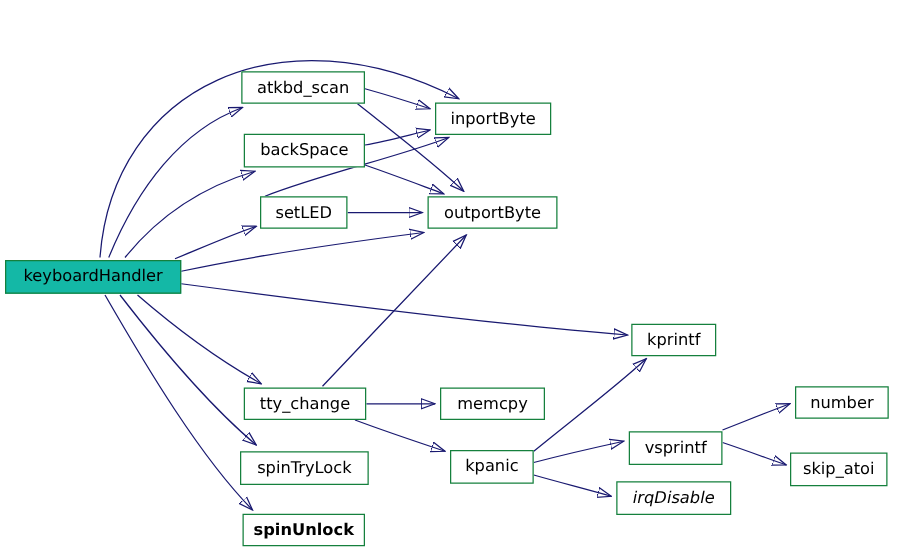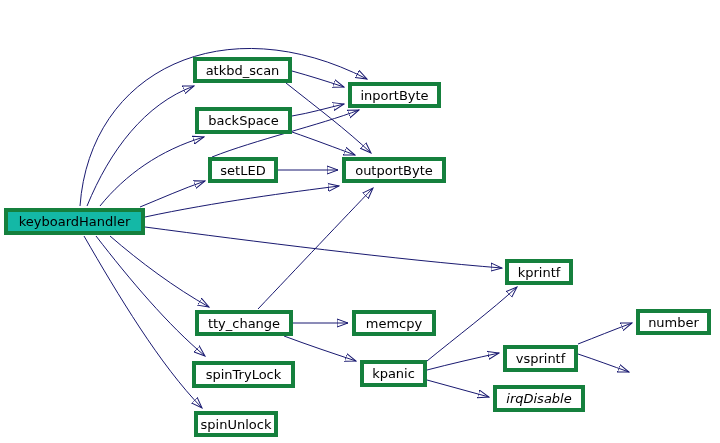--- a/index.html
+++ b/index.html
@@ -23,21 +23,21 @@
     height: 443px;
   }
   .edges path {
     fill: none;
     stroke: #191970;
     stroke-width: 1;
   }
   .node {
     position: absolute;
     box-sizing: border-box;
-    border: 4px solid #15803d;
+    border: 1px solid #15803d;
     background: #ffffff;
     color: #000000;
     font-size: 13px;
     line-height: 1;
     display: flex;
     align-items: center;
     justify-content: center;
     white-space: nowrap;
     cursor: pointer;
   }
@@ -91,19 +91,20 @@
   <div class="node root" style="left:4px;   top:208px; width:141px; height:27px;">keyboardHandler</div>
   <div class="node" style="left:193px; top:57px;  width:99px;  height:26px;">atkbd_scan</div>
   <div class="node" style="left:195px; top:107px; width:97px;  height:27px;">backSpace</div>
   <div class="node" style="left:208px; top:157px; width:70px;  height:26px;">setLED</div>
   <div class="node" style="left:348px; top:82px;  width:93px;  height:26px;">inportByte</div>
   <div class="node" style="left:342px; top:157px; width:104px; height:26px;">outportByte</div>
   <div class="node" style="left:505px; top:259px; width:68px;  height:26px;">kprintf</div>
   <div class="node" style="left:195px; top:310px; width:98px;  height:26px;">tty_change</div>
   <div class="node" style="left:352px; top:310px; width:84px;  height:26px;">memcpy</div>
   <div class="node" style="left:192px; top:361px; width:103px; height:27px;">spinTryLock</div>
-  <div class="node" style="left:194px; top:411px; width:84px;  height:26px;">spinUnlock</div>
+  <div class="node" style="left:194px; top:411px; width:98px;  height:26px;font-weight:bold;">spinUnlock</div>
   <div class="node" style="left:360px; top:360px; width:67px;  height:27px;">kpanic</div>
   <div class="node" style="left:503px; top:345px; width:75px;  height:27px;">vsprintf</div>
   <div class="node" style="left:493px; top:385px; width:92px;  height:27px;font-style:italic;">irqDisable</div>
   <div class="node" style="left:636px; top:309px; width:75px;  height:26px;">number</div>
+  <div class="node" style="left:632px; top:362px; width:78px;  height:27px;">skip_atoi</div>
 
 </div>
 
 </body></html>

